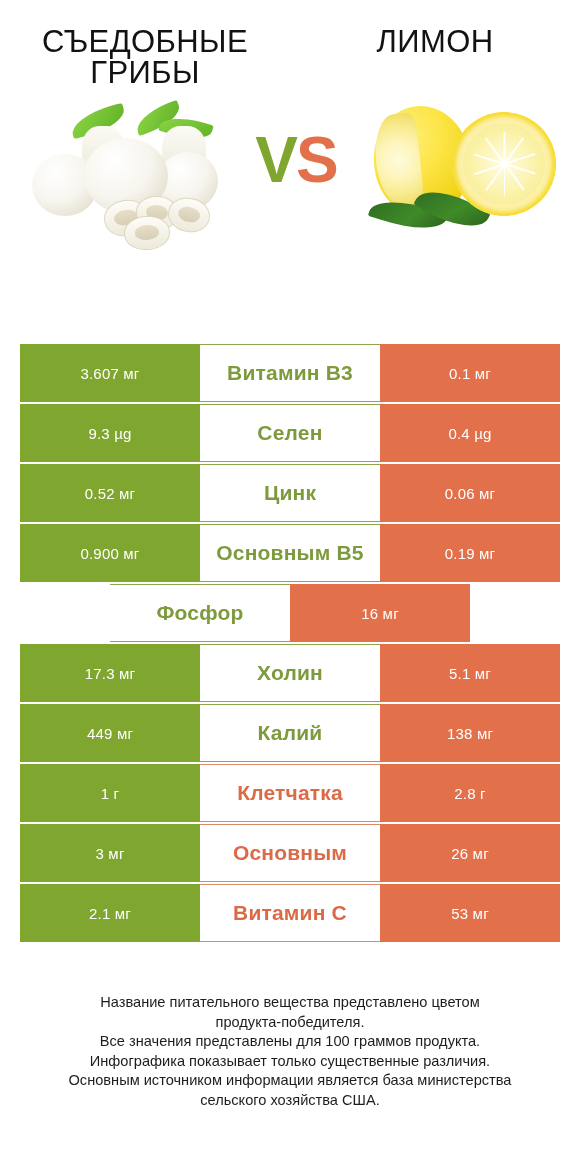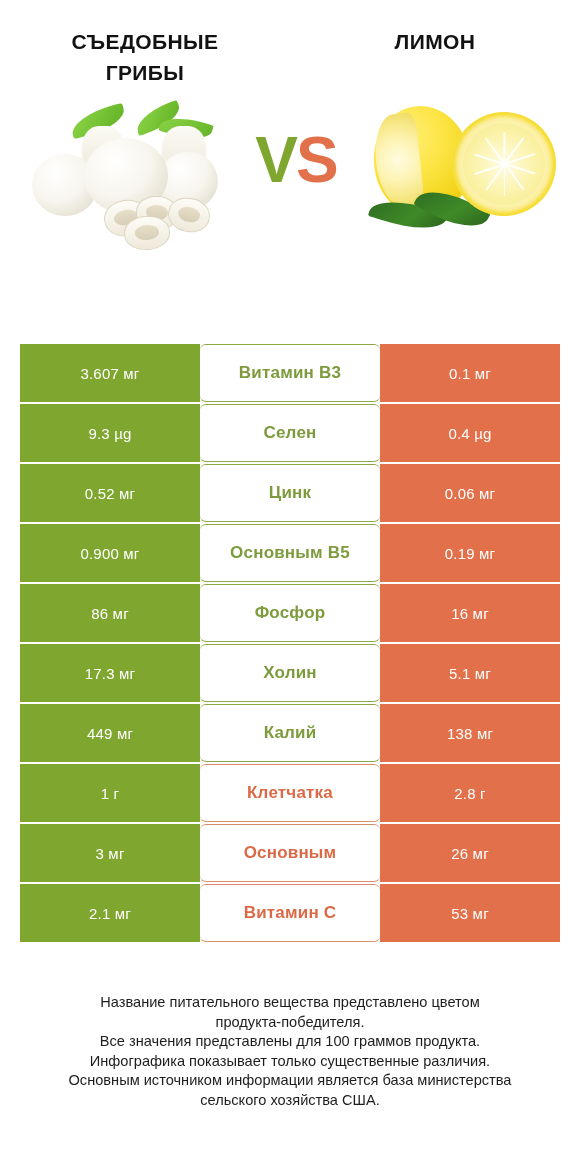--- a/index.html
+++ b/index.html
@@ -33,24 +33,24 @@
     height: 86px;
     box-sizing: border-box;
   }
   .header-col {
     width: 50%;
     text-align: center;
     padding: 0 10px;
     box-sizing: border-box;
   }
   .prod-title {
-    font-size: 21px;
+    font-size: 31px;
     line-height: 31px;
     letter-spacing: 0.4px;
-    font-weight: 700;
+    font-weight: 400;
     color: #121212;
     text-transform: uppercase;
     font-family: "Liberation Sans", "DejaVu Sans", sans-serif;
     white-space: pre-line;
   }
 
   
   .hero {
     position: relative;
     height: 215px;
@@ -196,22 +196,21 @@
   }
   .cell-right {
     width: 180px;
     background: #E2704A;
     color: #ffffff;
   }
   .cell-mid {
     width: 180px;
     background: #ffffff;
     font-weight: 700;
-    font-size: 17px;
-    border-radius: 6px;
+    font-size: 21px;
   }
   .cell-mid.win-green {
     color: #7D9B3C;
     border-top: 1px solid #8CA847;
     border-bottom: 1px solid #8CA847;
   }
   .cell-mid.win-orange {
     color: #DB6A46;
     border-top: 1px solid #DB8B6E;
     border-bottom: 1px solid #DB8B6E;
@@ -317,21 +316,20 @@
       <div class="cell cell-right">0.06 мг</div>
     </div>
 
     <div class="row">
       <div class="cell cell-left">0.900 мг</div>
       <div class="cell cell-mid win-green">Основным B5</div>
       <div class="cell cell-right">0.19 мг</div>
     </div>
 
     <div class="row">
-      <div class="cell cell-left">86 мг</div>
       <div class="cell cell-mid win-green">Фосфор</div>
       <div class="cell cell-right">16 мг</div>
     </div>
 
     <div class="row">
       <div class="cell cell-left">17.3 мг</div>
       <div class="cell cell-mid win-green">Холин</div>
       <div class="cell cell-right">5.1 мг</div>
     </div>
 

